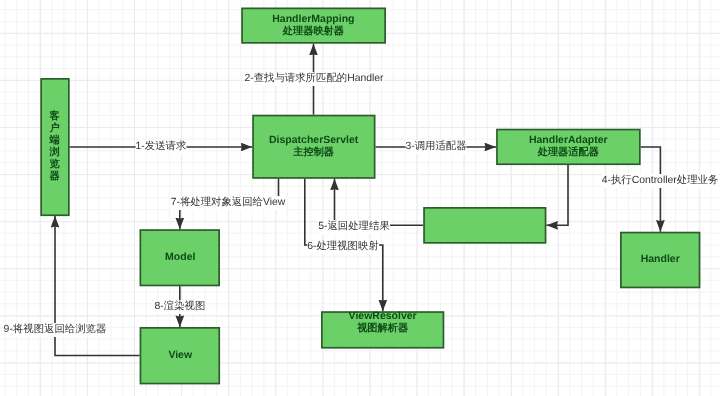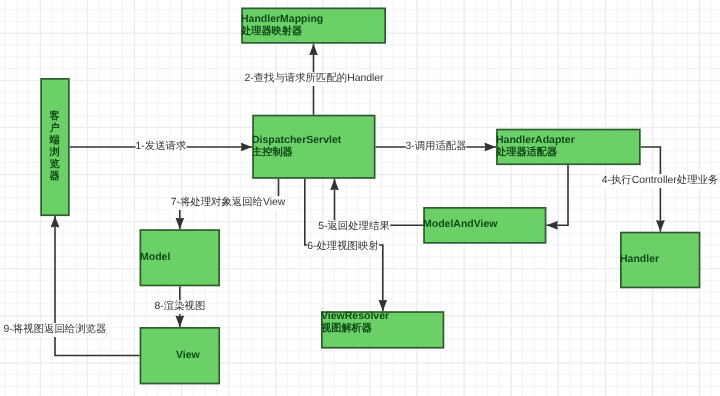--- a/index.html
+++ b/index.html
@@ -13,21 +13,21 @@
       linear-gradient(to right, #ebebeb 1px, transparent 1px),
       linear-gradient(to bottom, #ebebeb 1px, transparent 1px),
       linear-gradient(to right, #f3f3f3 1px, transparent 1px),
       linear-gradient(to bottom, #f3f3f3 1px, transparent 1px);
     background-size: 47.12px 47.12px, 47.12px 47.12px, 11.78px 11.78px, 11.78px 11.78px;
     background-position: 39.8px 32.8px, 39.8px 32.8px, 4.5px 9.2px, 4.5px 9.2px;
   }
   svg#art{position:absolute;left:0;top:0;width:720px;height:396px;}
   .node{position:absolute;box-sizing:border-box;will-change:transform;
         display:flex;flex-direction:column;
-        justify-content:center;color:#0e4a16;
+        align-items:center;justify-content:center;color:#0e4a16;
         font-weight:bold;font-size:10.5px;line-height:11.8px;}
   .node .cn{font-weight:bold;font-size:10.2px;}
   .vert{display:flex;flex-direction:column;align-items:center;
         justify-content:center;line-height:12.1px;font-size:10.2px;}
   .elabel{position:absolute;color:#333;font-size:10.4px;white-space:nowrap;
           will-change:transform;
           background:#ffffff;line-height:13.9px;transform:translate(-50%,-50%);
           text-align:center;}
 </style>
 </head>
@@ -89,34 +89,31 @@
 
   <div class="node" style="left:496.1px;top:128.7px;width:144.6px;height:36.4px;border-radius:11px;">
     <span>HandlerAdapter</span>
     <span class="cn">处理器适配器</span>
   </div>
 
   <div class="node" style="left:620px;top:231.7px;width:80.4px;height:56.6px;">
     <span>Handler</span>
   </div>
 
-  <div class="node" style="left:423.2px;top:207px;width:123.2px;height:36.7px;">
-    <span>ModelAndView</span>
-  </div>
 
   <div class="node" style="left:321px;top:311.2px;width:123.3px;height:24px;">
     <span>ViewResolver</span>
     <span class="cn">视图解析器</span>
   </div>
 
   <div class="node" style="left:139.5px;top:229.2px;width:80.5px;height:57.1px;">
     <span>Model</span>
   </div>
 
-  <div class="node" style="left:139.6px;top:327px;width:80.5px;height:57.4px;margin-left:36px;">
+  <div class="node" style="left:139.6px;top:327px;width:80.5px;height:57.4px;">
     <span>View</span>
   </div>
 
   <div class="elabel" style="left:161.2px;top:147px;">1-发送请求</div>
   <div class="elabel" style="left:313.5px;top:79.2px;">2-查找与请求所匹配的Handler</div>
   <div class="elabel" style="left:435.7px;top:147.4px;">3-调用适配器</div>
   <div class="elabel" style="left:660px;top:181.2px;">4-执行Controller处理业务</div>
   <div class="elabel" style="left:353.5px;top:226.7px;">5-返回处理结果</div>
   <div class="elabel" style="left:343.4px;top:246.5px;">6-处理视图映射</div>
   <div class="elabel" style="left:228px;top:203.3px;">7-将处理对象返回给View</div>

